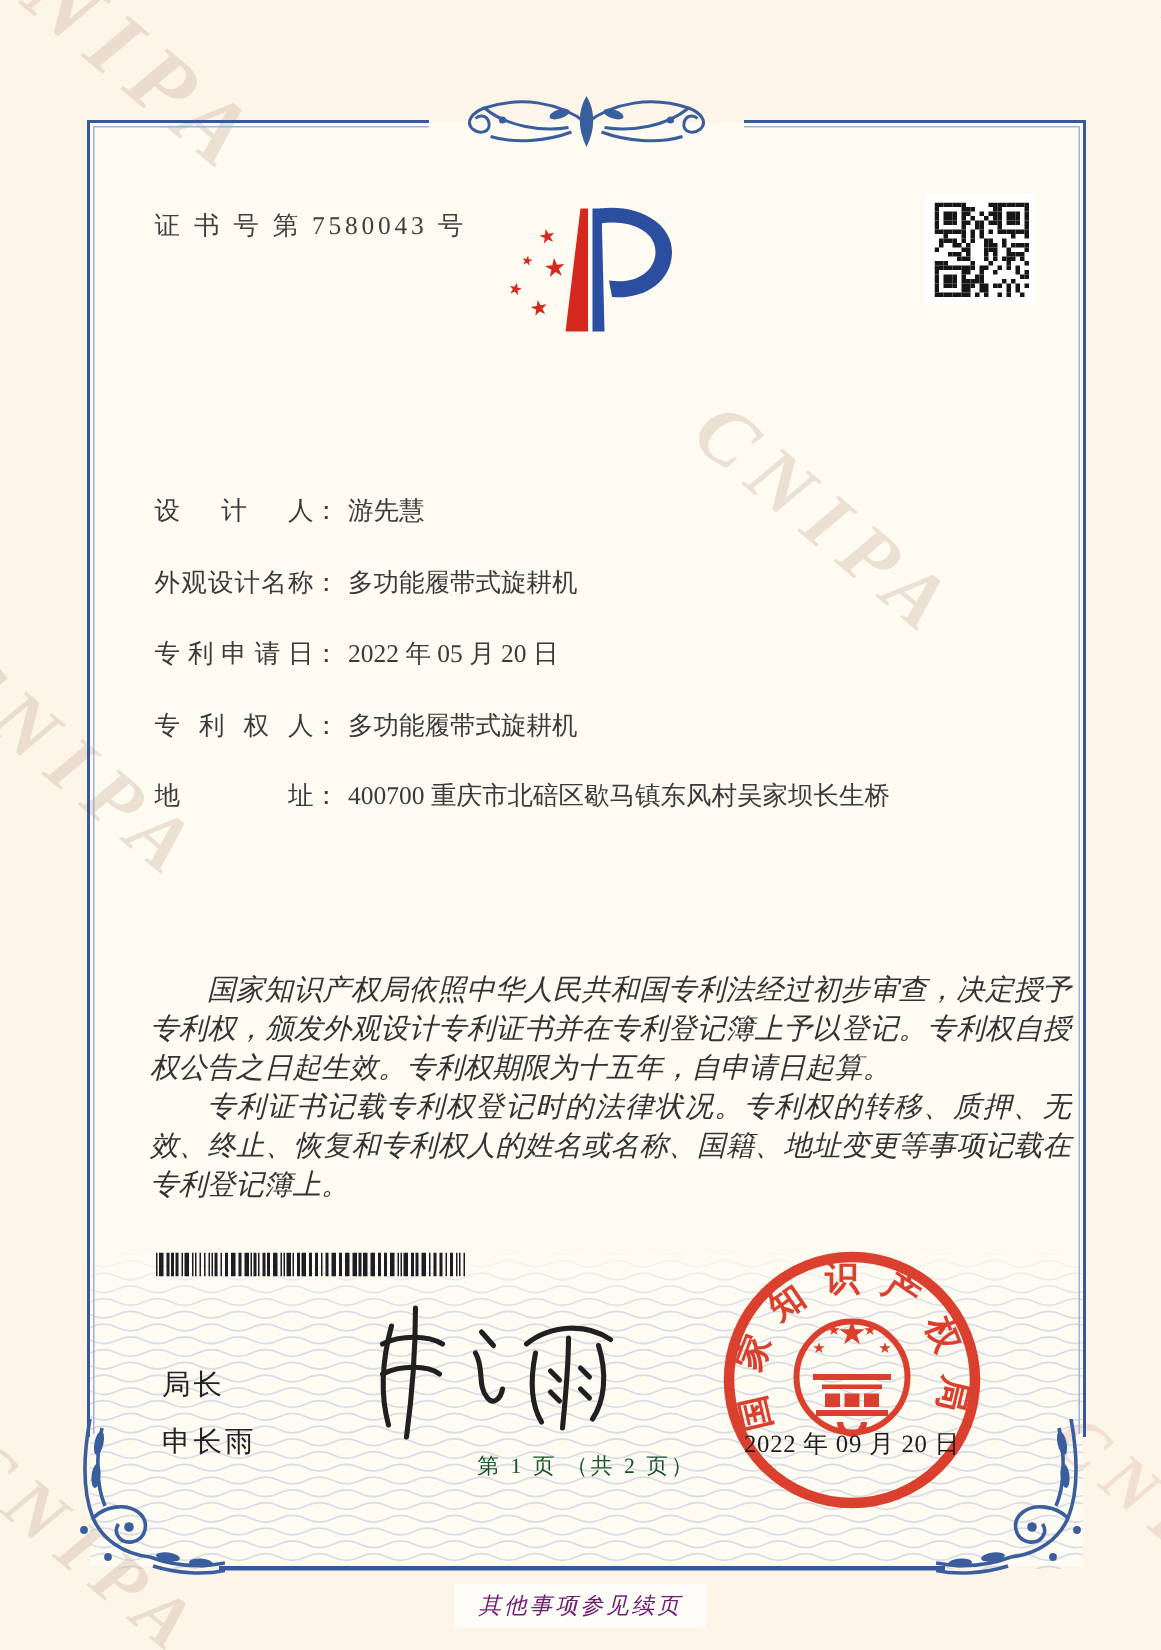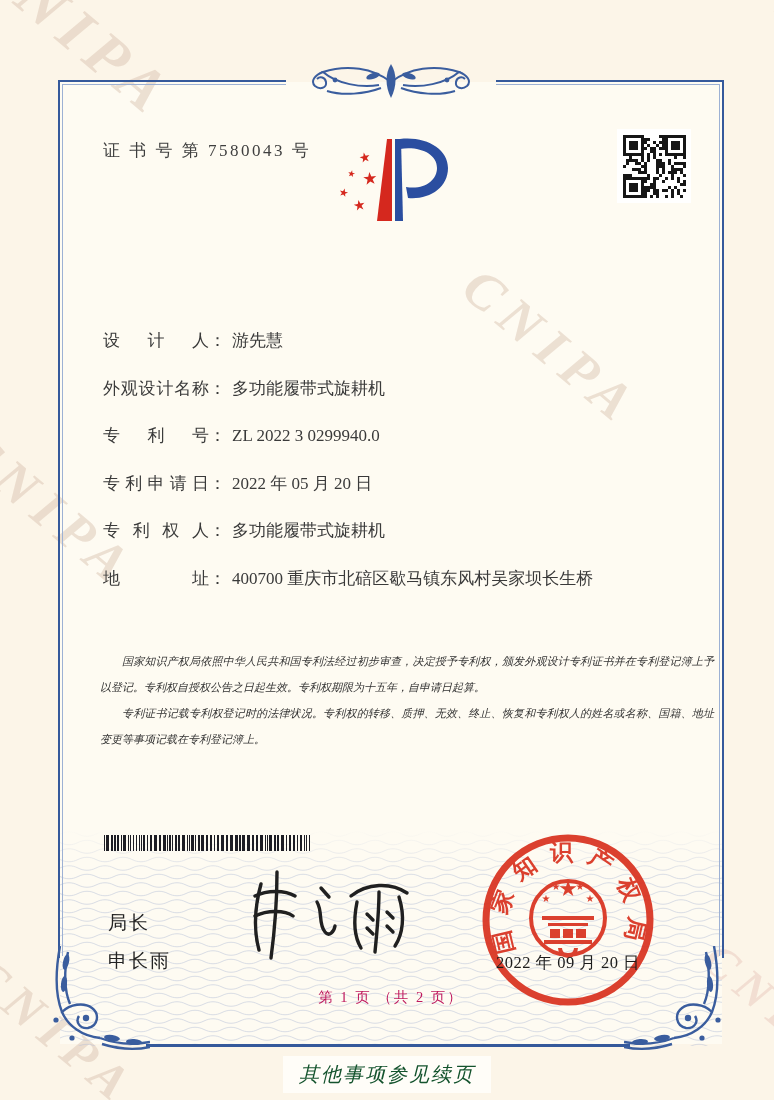--- a/index.html
+++ b/index.html
@@ -44,32 +44,32 @@
   .qr-pad{position:absolute;left:617px;top:129px;width:74px;height:74px;background:#ffffff;display:flex;align-items:center;justify-content:center;}
   .title{position:absolute;left:58px;top:237px;width:666px;text-align:center;font-size:37px;font-weight:bold;
          letter-spacing:7px;color:#141414;}
   .fields{position:absolute;left:103px;top:329px;width:616px;font-size:17px;}
   .frow{height:22px;margin-bottom:25.5px;white-space:nowrap;}
   .f-label{display:inline-block;width:106px;text-align:justify;text-align-last:justify;text-justify:inter-character;vertical-align:top;}
   .f-colon{display:inline-block;margin-right:6px;}
   .frow.double .pair{display:inline-block;}
   .frow.double .pair+.pair{margin-left:62px;}
   .frow.double .pair+.pair .f-label{width:98px;}
-  .paras{position:absolute;left:100px;top:648px;width:614px;font-size:11px;line-height:26px;color:#333;
+  .paras{position:absolute;left:100px;top:648px;width:614px;font-size:19px;line-height:26px;color:#333;
          font-style:italic;text-align:justify;}
   .paras p{margin:0;text-indent:2em;}
   .barcode{position:absolute;left:104px;top:835px;}
   .signer{position:absolute;left:108px;top:898px;font-size:19px;color:#222;font-family:"Liberation Sans",sans-serif;margin-top:12px;}
   .signer div{margin-bottom:12px;letter-spacing:2px;}
   .sig{position:absolute;left:225px;top:866px;}
   .seal{position:absolute;left:478px;top:830px;width:180px;height:180px;}
   .seal-date{position:absolute;left:478px;top:952px;width:180px;text-align:center;font-size:16.5px;color:#1c1c1c;letter-spacing:0.5px;}
-  .page-info{position:absolute;left:58px;top:988px;width:666px;text-align:center;font-size:14.5px;letter-spacing:2px;color:#be185d;}
+  .page-info{position:absolute;left:58px;top:968px;width:666px;text-align:center;font-size:14.5px;letter-spacing:2px;color:#14532d;}
   .cont-note{position:absolute;left:0;top:1056px;width:774px;text-align:center;}
-  .cont-note span{display:inline-block;background:#fffdf8;padding:5px 16px;font-size:20px;font-style:italic;color:#14532d;letter-spacing:2px;}
+  .cont-note span{display:inline-block;background:#fffdf8;padding:5px 16px;font-size:15px;font-style:italic;color:#701a75;letter-spacing:2px;}
 </style>
 </head>
 <body>
 
 <div class="page">
 
   <div class="inner-bg"></div>
 
   <span class="wm wm1">CNIPA</span>
   <span class="wm wm2">CNIPA</span>
@@ -422,23 +422,20 @@
 
 
     <div class="fields">
       <div class="frow">
         <span class="f-label">设计人</span><span class="f-colon">：</span><span class="f-val">游先慧</span>
       </div>
       <div class="frow">
         <span class="f-label">外观设计名称</span><span class="f-colon">：</span><span class="f-val">多功能履带式旋耕机</span>
       </div>
       <div class="frow">
-        <span class="f-label">专利号</span><span class="f-colon">：</span><span class="f-val">ZL 2022 3 0299940.0</span>
-      </div>
-      <div class="frow">
         <span class="f-label">专利申请日</span><span class="f-colon">：</span><span class="f-val">2022 年 05 月 20 日</span>
       </div>
       <div class="frow">
         <span class="f-label">专利权人</span><span class="f-colon">：</span><span class="f-val">多功能履带式旋耕机</span>
       </div>
       <div class="frow">
         <span class="f-label">地址</span><span class="f-colon">：</span><span class="f-val">400700 重庆市北碚区歇马镇东风村吴家坝长生桥</span>
       </div>
     </div>
 

